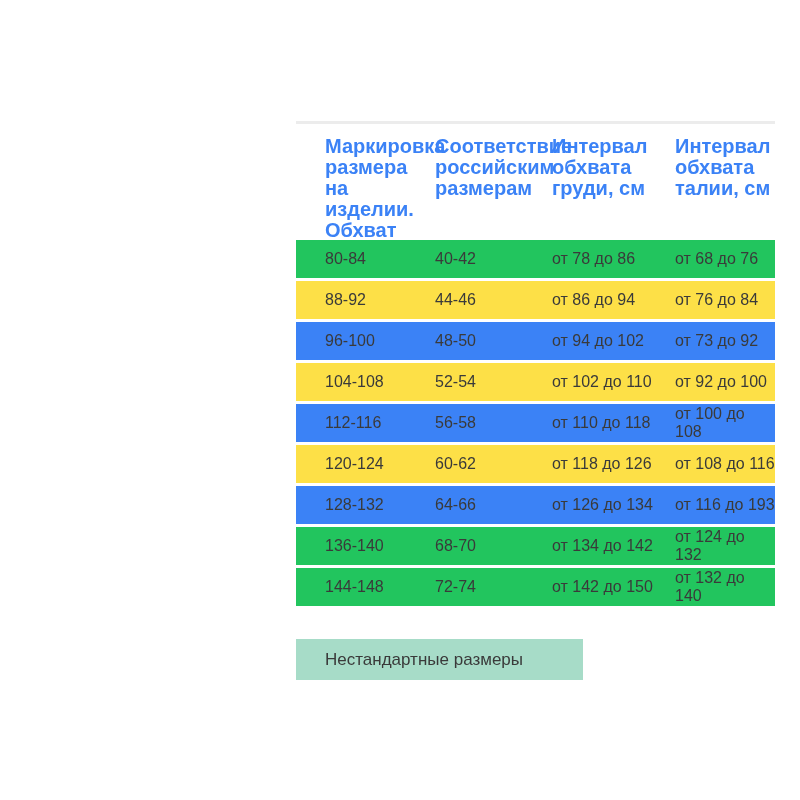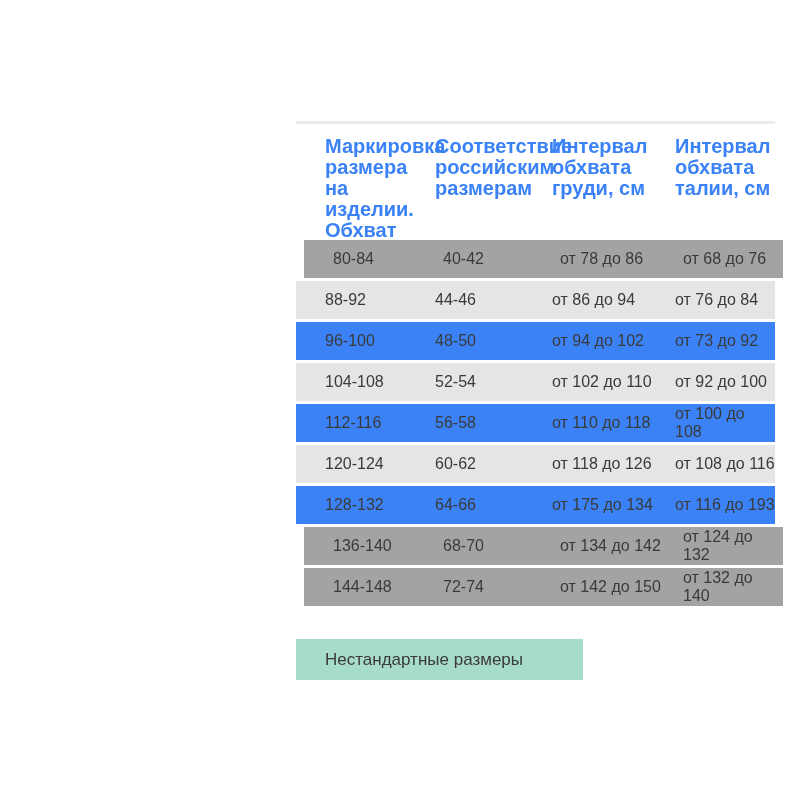--- a/index.html
+++ b/index.html
@@ -32,22 +32,22 @@
   .th{
     color:#3b82f6;font-weight:700;font-size:20px;line-height:21px;
     white-space:pre-line;padding-top:2px;
   }
   .tbody{position:absolute;left:0;top:119px;width:479px;}
   .tr{
     display:grid;grid-template-columns:110px 117px 123px 100px;
     align-items:center;height:38px;margin-bottom:3px;
     padding-left:29px;box-sizing:content-box;width:450px;
   }
-  .tr.hl{background:#a3a3a3;margin-left:8px;}
-  .tr.alt{background:#e5e5e5;}
+  .tr.hl{background:#22c55e;}
+  .tr.alt{background:#fde047;}
   .tr.plain{background:#3b82f6;}
   .td{color:#3a3a3a;font-size:16px;line-height:18px;}
   
   .legend{
     position:absolute;left:296px;top:639px;width:287px;height:41px;
     background:#a7dcc8;display:flex;align-items:center;box-sizing:border-box;
     padding-left:29px;
   }
   .legend span{color:#3a3a3a;font-size:17px;}
 </style>
@@ -107,21 +107,21 @@
       </div>
       <div class="tr alt">
         <div class="td">120-124</div>
         <div class="td">60-62</div>
         <div class="td">от 118 до 126</div>
         <div class="td">от 108 до 116</div>
       </div>
       <div class="tr plain">
         <div class="td">128-132</div>
         <div class="td">64-66</div>
-        <div class="td">от 175 до 134</div>
+        <div class="td">от 126 до 134</div>
         <div class="td">от 116 до 193</div>
       </div>
       <div class="tr hl">
         <div class="td">136-140</div>
         <div class="td">68-70</div>
         <div class="td">от 134 до 142</div>
         <div class="td">от 124 до 132</div>
       </div>
       <div class="tr hl">
         <div class="td">144-148</div>

